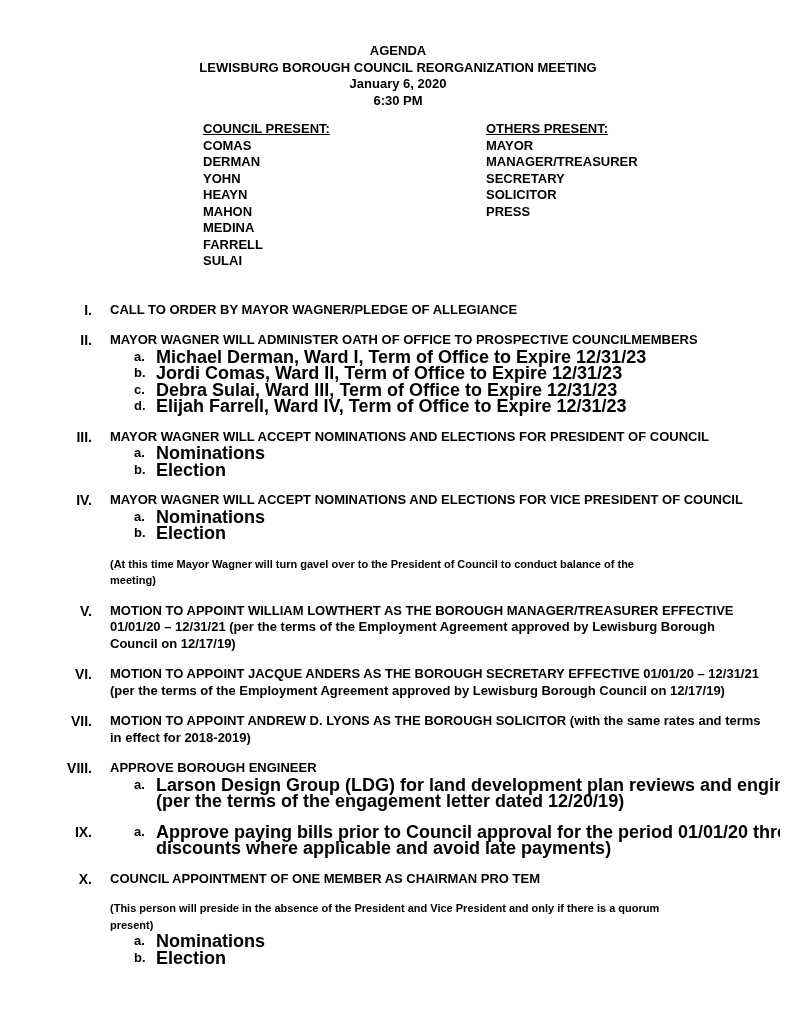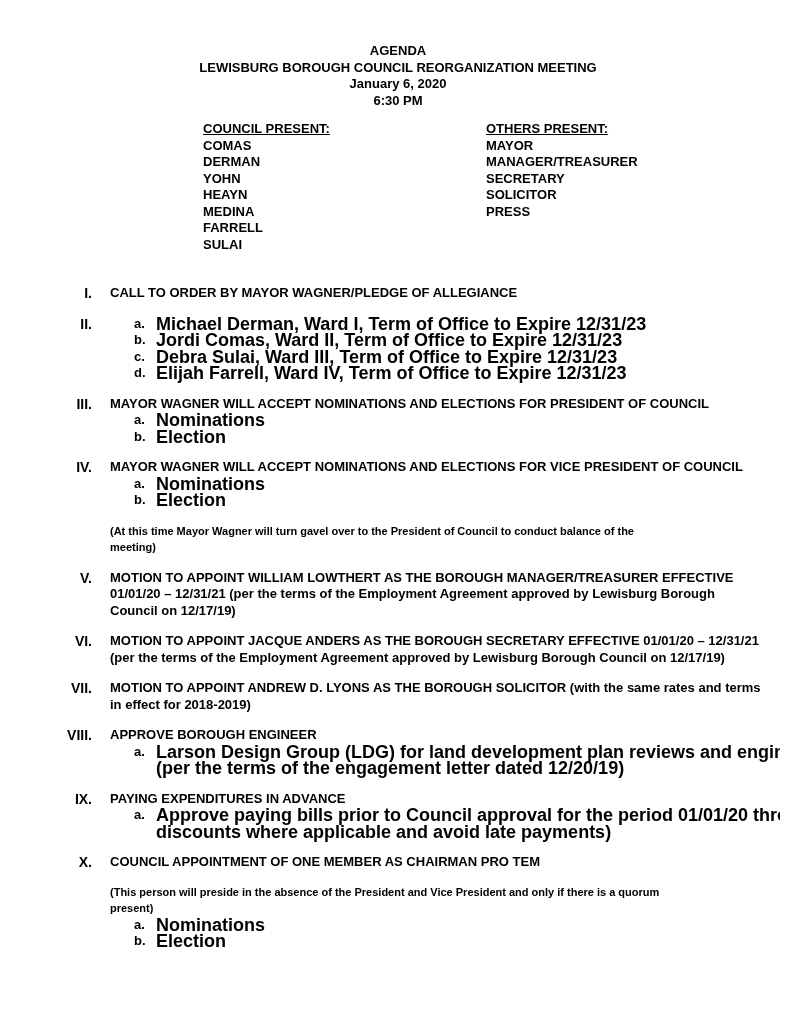--- a/index.html
+++ b/index.html
@@ -87,20 +87,21 @@
     <div>6:30 PM</div>
   </div>
 
   <div class="presence">
     <div class="presence-col-left">
       <div class="presence-heading">COUNCIL PRESENT:</div>
       <div>COMAS</div>
       <div>DERMAN</div>
       <div>YOHN</div>
       <div>HEAYN</div>
+      <div>MAHON</div>
       <div>MEDINA</div>
       <div>FARRELL</div>
       <div>SULAI</div>
     </div>
     <div class="presence-col-right">
       <div class="presence-heading">OTHERS PRESENT:</div>
       <div>MAYOR</div>
       <div>MANAGER/TREASURER</div>
       <div>SECRETARY</div>
       <div>SOLICITOR</div>
@@ -113,20 +114,21 @@
     <div class="item">
       <div class="numeral">I.</div>
       <div class="item-body">
         <div class="title">CALL TO ORDER BY MAYOR WAGNER/PLEDGE OF ALLEGIANCE</div>
       </div>
     </div>
 
     <div class="item">
       <div class="numeral">II.</div>
       <div class="item-body">
+        <div class="title">MAYOR WAGNER WILL ADMINISTER OATH OF OFFICE TO PROSPECTIVE COUNCILMEMBERS</div>
         <div class="sub">
           <div class="letter">a.</div>
           <div class="subtext">Michael Derman, Ward I, Term of Office to Expire 12/31/23</div>
         </div>
         <div class="sub">
           <div class="letter">b.</div>
           <div class="subtext">Jordi Comas, Ward II, Term of Office to Expire 12/31/23</div>
         </div>
         <div class="sub">
           <div class="letter">c.</div>
@@ -204,21 +206,20 @@
           <div class="letter">a.</div>
           <div class="subtext">Larson Design Group (LDG) for land development plan reviews and engineering related matters
 (per the terms of the engagement letter dated 12/20/19)</div>
         </div>
       </div>
     </div>
 
     <div class="item">
       <div class="numeral">IX.</div>
       <div class="item-body">
-        <div class="title">PAYING EXPENDITURES IN ADVANCE</div>
         <div class="sub">
           <div class="letter">a.</div>
           <div class="subtext">Approve paying bills prior to Council approval for the period 01/01/20 through 12/31/21 (to receive
 discounts where applicable and avoid late payments)</div>
         </div>
       </div>
     </div>
 
     <div class="item">
       <div class="numeral">X.</div>

